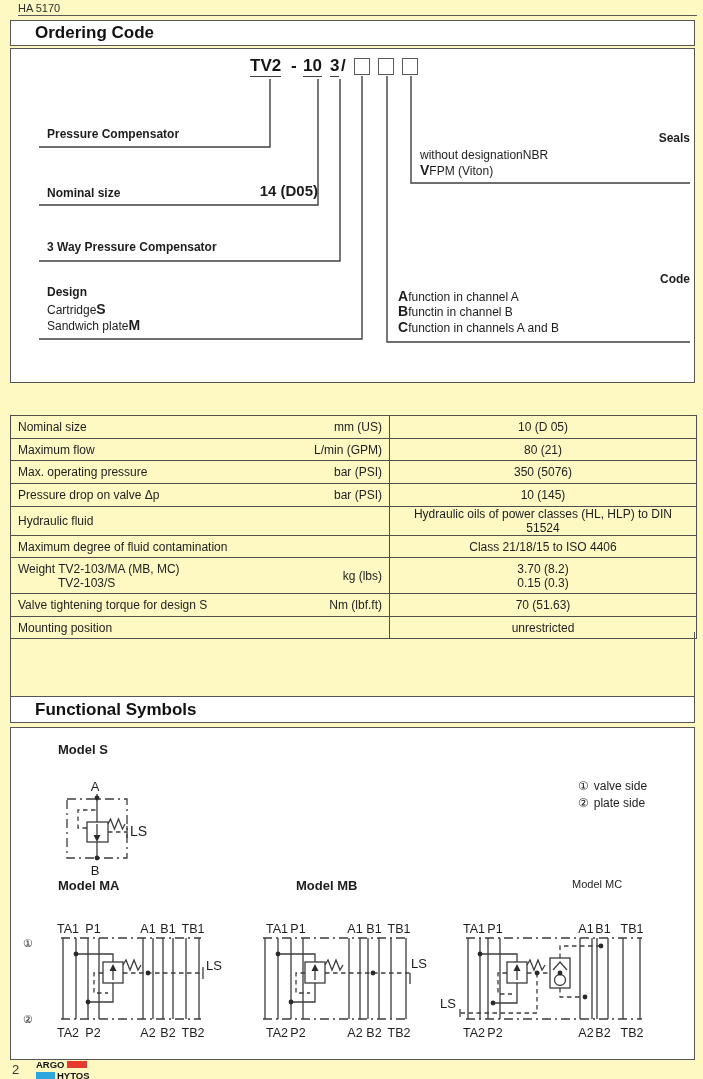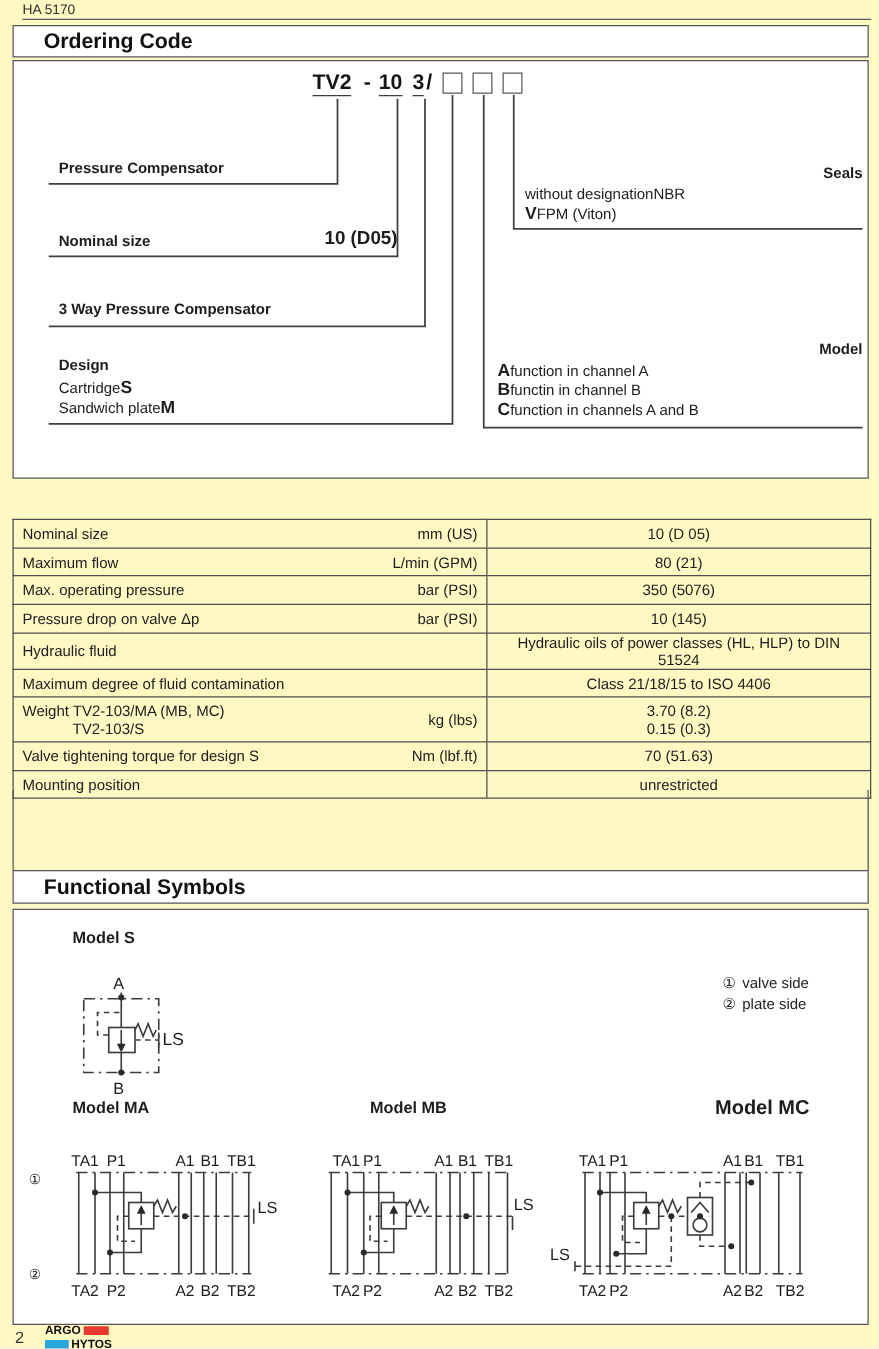--- a/index.html
+++ b/index.html
@@ -70,21 +70,21 @@
   <span class="abs code-txt code-ul" style="left:303px;">10</span>
   <span class="abs code-txt code-ul" style="left:330px;">3</span>
   <span class="abs code-txt" style="left:341px;">/</span>
   <div class="abs code-box" style="left:354px;"></div>
   <div class="abs code-box" style="left:378px;"></div>
   <div class="abs code-box" style="left:402px;"></div>
 
   <div class="abs b12" style="left:47px;top:127px;">Pressure Compensator</div>
 
   <div class="abs b12" style="left:47px;top:186px;">Nominal size</div>
-  <div class="abs" style="left:150px;top:182px;width:168px;text-align:right;font-size:15px;font-weight:bold;">10 (D05)</div>
+  <div class="abs" style="left:150px;top:182px;width:168px;text-align:right;font-size:15px;font-weight:bold;">14 (D05)</div>
 
   <div class="abs b12" style="left:47px;top:240px;">3 Way Pressure Compensator</div>
 
   <div class="abs b12" style="left:47px;top:285px;">Design</div>
   <div class="abs row-flex" style="left:47px;top:301px;width:309px;">
     <span class="n12">Cartridge</span>
     <span class="b14">S</span>
   </div>
   <div class="abs row-flex" style="left:47px;top:317px;width:309px;">
     <span class="n12">Sandwich plate</span>
@@ -94,21 +94,21 @@
   <div class="abs b12" style="left:420px;top:131px;width:270px;text-align:right;">Seals</div>
   <div class="abs row-flex" style="left:420px;top:148px;width:270px;">
     <span class="n12">without designation</span>
     <span class="n12">NBR</span>
   </div>
   <div class="abs row-flex" style="left:420px;top:162px;width:270px;">
     <span class="b14">V</span>
     <span class="n12">FPM (Viton)</span>
   </div>
 
-  <div class="abs b12" style="left:390px;top:272px;width:300px;text-align:right;">Model</div>
+  <div class="abs b12" style="left:390px;top:272px;width:300px;text-align:right;">Code</div>
   <div class="abs row-flex" style="left:398px;top:288px;width:292px;">
     <span class="b14">A</span>
     <span class="n12">function in channel A</span>
   </div>
   <div class="abs row-flex" style="left:398px;top:303px;width:292px;">
     <span class="b14">B</span>
     <span class="n12">functin in channel B</span>
   </div>
   <div class="abs row-flex" style="left:398px;top:319px;width:292px;">
     <span class="b14">C</span>
@@ -238,21 +238,21 @@
     <polygon points="55.5,59 62.5,59 59,66" fill="#2a2a2a"></polygon>
     <circle cx="59" cy="22" r="2.4" fill="#2a2a2a"></circle>
     <circle cx="59" cy="82" r="2.4" fill="#2a2a2a"></circle>
     <text x="57" y="15" font-size="13" text-anchor="middle">A</text>
     <text x="57" y="99" font-size="13" text-anchor="middle">B</text>
     <text x="92" y="60" font-size="14">LS</text>
   </svg>
 
   <div class="abs" style="left:58px;top:878px;font-size:13px;font-weight:bold;">Model MA</div>
   <div class="abs" style="left:296px;top:878px;font-size:13px;font-weight:bold;">Model MB</div>
-  <div class="abs" style="left:532px;top:878px;font-size:16px;font-weight:bold;padding-left:40px;">Model MC</div>
+  <div class="abs" style="left:532px;top:878px;font-size:11px;font-weight:normal;padding-left:40px;">Model MC</div>
 
   <svg class="abs" style="left:20px;top:916px;" width="205" height="128" viewBox="0 0 205 128">
     <g fill="none" stroke="#3c3c3c" stroke-width="1.3">
       <path d="M41,22 H181 M41,103 H181" stroke-dasharray="9 4 2 4"></path>
       <g>
         <path d="M43,22 V103 M56,22 V103 M68,22 V103 M79,22 V103 M123,22 V103 M133,22 V103 M143,22 V103 M153,22 V103 M166,22 V103 M179,22 V103"></path>
       </g>
       <path d="M93,46 V38 H56"></path>
       <path d="M93,67 V86 H68"></path>
       <rect x="83" y="46" width="20" height="21" fill="#fff"></rect>

